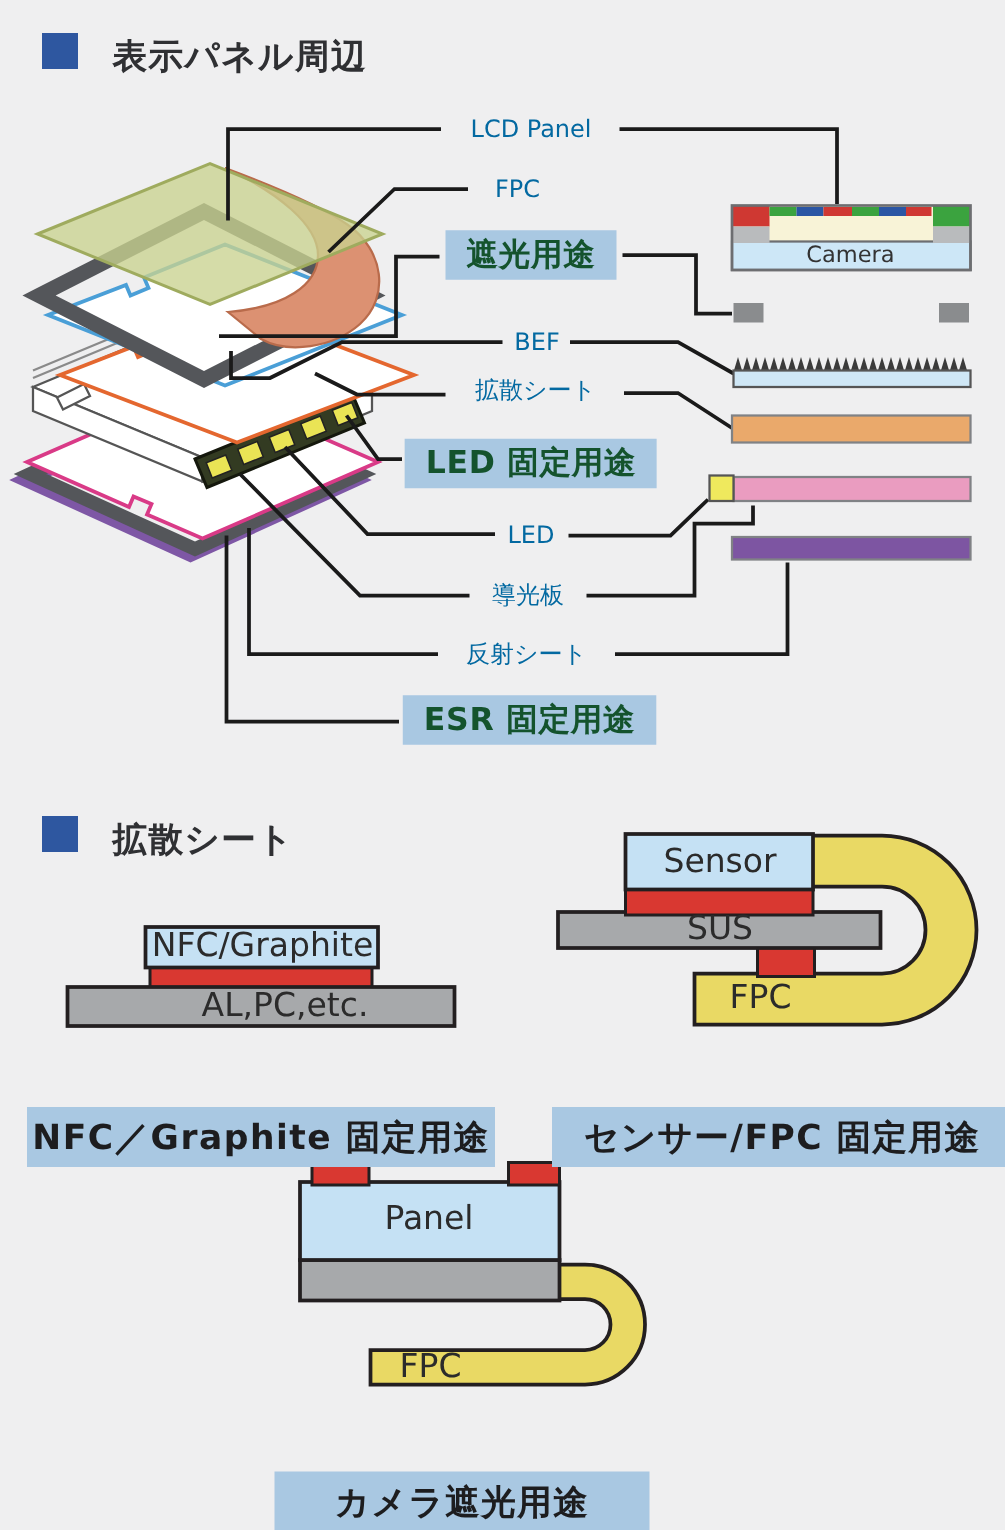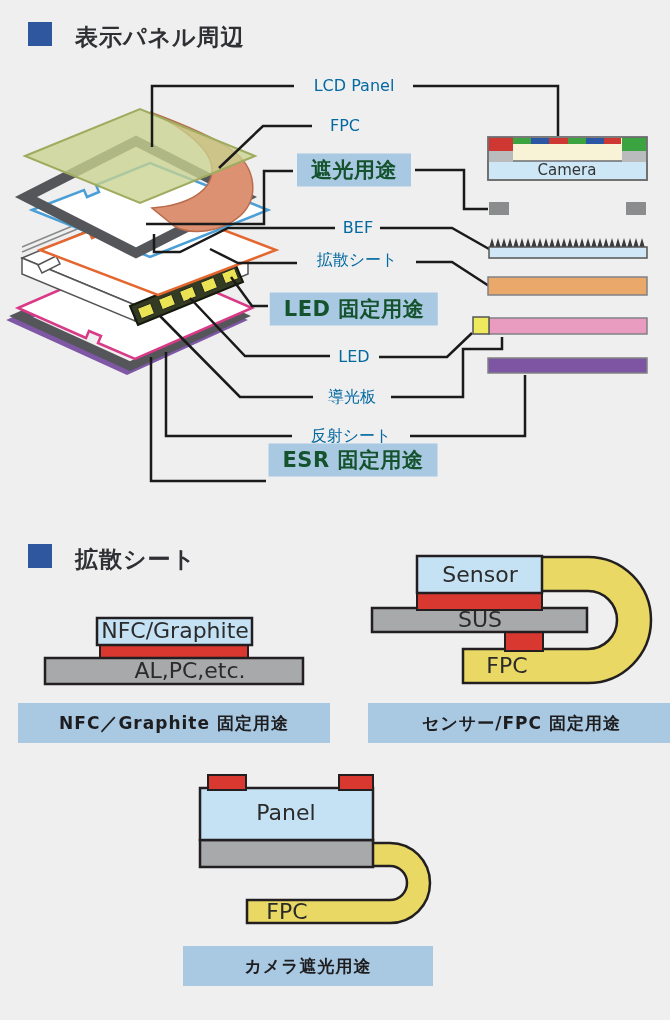--- a/index.html
+++ b/index.html
@@ -15,22 +15,22 @@
   
   .lbl{position:absolute;transform:translate(-50%,-50%);white-space:nowrap;color:#0369a1;
        font-size:16px;line-height:1;text-align:center;}
   .lbl.hl{background:var(--label-highlight,#a9c8e2);font-weight:bold;font-size:21px;
           padding:6px 14px;color:#14532d;letter-spacing:0.5px;}
   .lbl.small{font-size:15px;color:#333;}
   .lbl.part{font-size:22px;color:#2b2b2b;}
 
   
   .caption{position:absolute;display:flex;align-items:center;justify-content:center;
-           background:var(--label-highlight,#a9c8e2);font-size:17px;font-weight:bold;
-           color:#1d1d1f;letter-spacing:1px;white-space:nowrap;}
+           background:var(--label-highlight,#a9c8e2);font-size:23px;font-weight:bold;
+           color:#1d1d1f;letter-spacing:1px;white-space:nowrap;margin-top:35px;}
 
   
   .tape{fill:var(--tape-red,#d93831);stroke:#231f20;stroke-width:2;}
   .metal{fill:var(--metal-gray,#a7a9ab);stroke:#231f20;stroke-width:2.5;}
   .comp{fill:var(--component-blue,#c5e1f4);stroke:#231f20;stroke-width:2.5;}
   .flexpcb{fill:var(--fpc-yellow,#e9d964);stroke:#231f20;stroke-width:2.5;}
   .sheet{fill:#ffffff;}
   .slab{fill:#ffffff;stroke:#555;stroke-width:1.5;}
   .conn{stroke:var(--line-black,#1a1a1a);stroke-width:2.5;fill:none;}
 </style>
@@ -172,21 +172,21 @@
 
   <div class="lbl" style="left:354px;top:86px;">LCD Panel</div>
   <div class="lbl" style="left:345px;top:126px;">FPC</div>
   <div class="lbl hl" style="left:354px;top:170px;">遮光用途</div>
   <div class="lbl" style="left:358px;top:228px;">BEF</div>
   <div class="lbl" style="left:357px;top:260px;">拡散シート</div>
   <div class="lbl hl" style="left:354px;top:309px;">LED 固定用途</div>
   <div class="lbl" style="left:354px;top:357px;">LED</div>
   <div class="lbl" style="left:352px;top:397px;">導光板</div>
   <div class="lbl" style="left:351px;top:436px;">反射シート</div>
-  <div class="lbl hl" style="left:353px;top:460px;">ESR 固定用途</div>
+  <div class="lbl hl" style="left:353px;top:480px;">ESR 固定用途</div>
 
   <div class="lbl small" style="left:567px;top:170px;">Camera</div>
 
   <div class="lbl part" style="left:175px;top:631px;">NFC/Graphite</div>
   <div class="lbl part" style="left:190px;top:671px;">AL,PC,etc.</div>
 
   <div class="lbl part" style="left:480px;top:575px;">Sensor</div>
   <div class="lbl part" style="left:480px;top:620px;">SUS</div>
   <div class="lbl part" style="left:507px;top:666px;">FPC</div>
 

